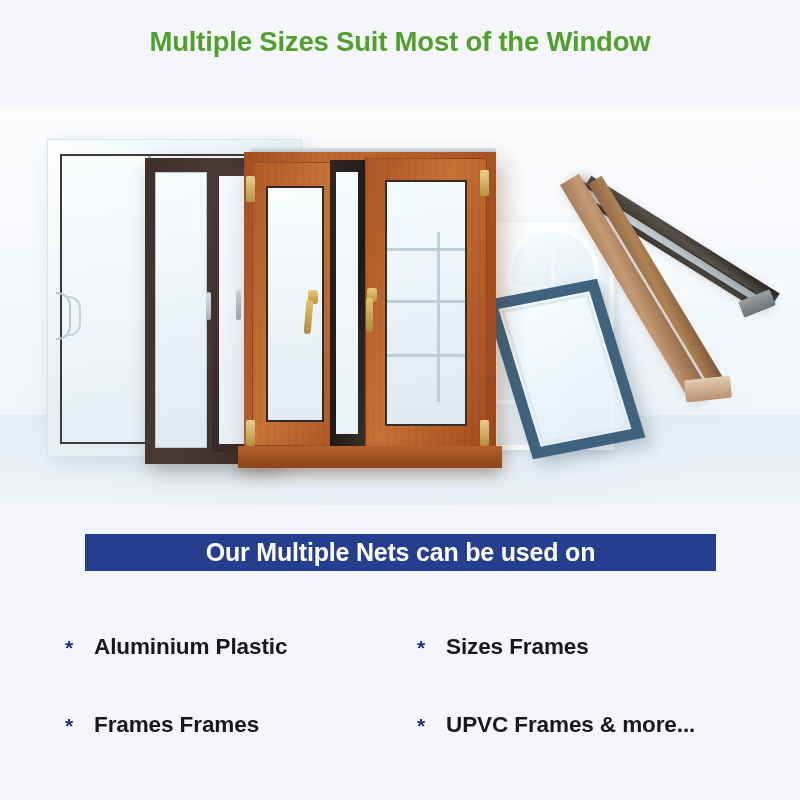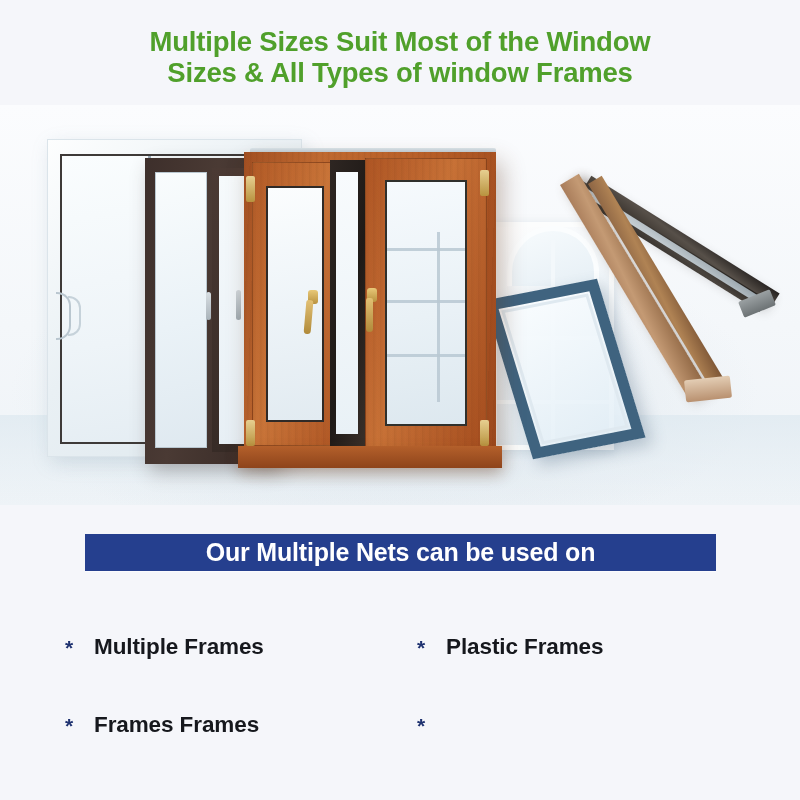--- a/index.html
+++ b/index.html
@@ -531,21 +531,20 @@
     white-space: nowrap;
   }
 </style>
 </head>
 <body>
 
 <div class="page">
 
   <div class="headline">
     <span class="ln">Multiple Sizes Suit Most of the Window</span>
-    <span class="ln">Sizes &amp; All Types of window Frames</span>
   </div>
 
   <div class="hero">
     <div class="hero-bg"></div>
     <div class="hero-floor"></div>
   </div>
 
   <div class="arch-win"></div>
   <div class="arch-top"></div>
   <div class="arch-mullion-v"></div>
@@ -599,28 +598,29 @@
   <div class="hinge hinge-br"></div>
   <div class="wood-sill"></div>
 
   <div class="banner">
     <span class="banner-text">Our Multiple Nets can be used on</span>
   </div>
 
   <div class="bullets">
     <div class="bullet">
       <span class="bullet-star">*</span>
-      <span class="bullet-label">Multiple Frames</span>
+      <span class="bullet-label">Aluminium Plastic</span>
     </div>
     <div class="bullet">
       <span class="bullet-star">*</span>
-      <span class="bullet-label">Plastic Frames</span>
+      <span class="bullet-label">Sizes Frames</span>
     </div>
     <div class="bullet">
       <span class="bullet-star">*</span>
       <span class="bullet-label">Frames Frames</span>
     </div>
     <div class="bullet">
       <span class="bullet-star">*</span>
+      <span class="bullet-label">UPVC Frames &amp; more...</span>
     </div>
   </div>
 
 </div>
 
 </body></html>

